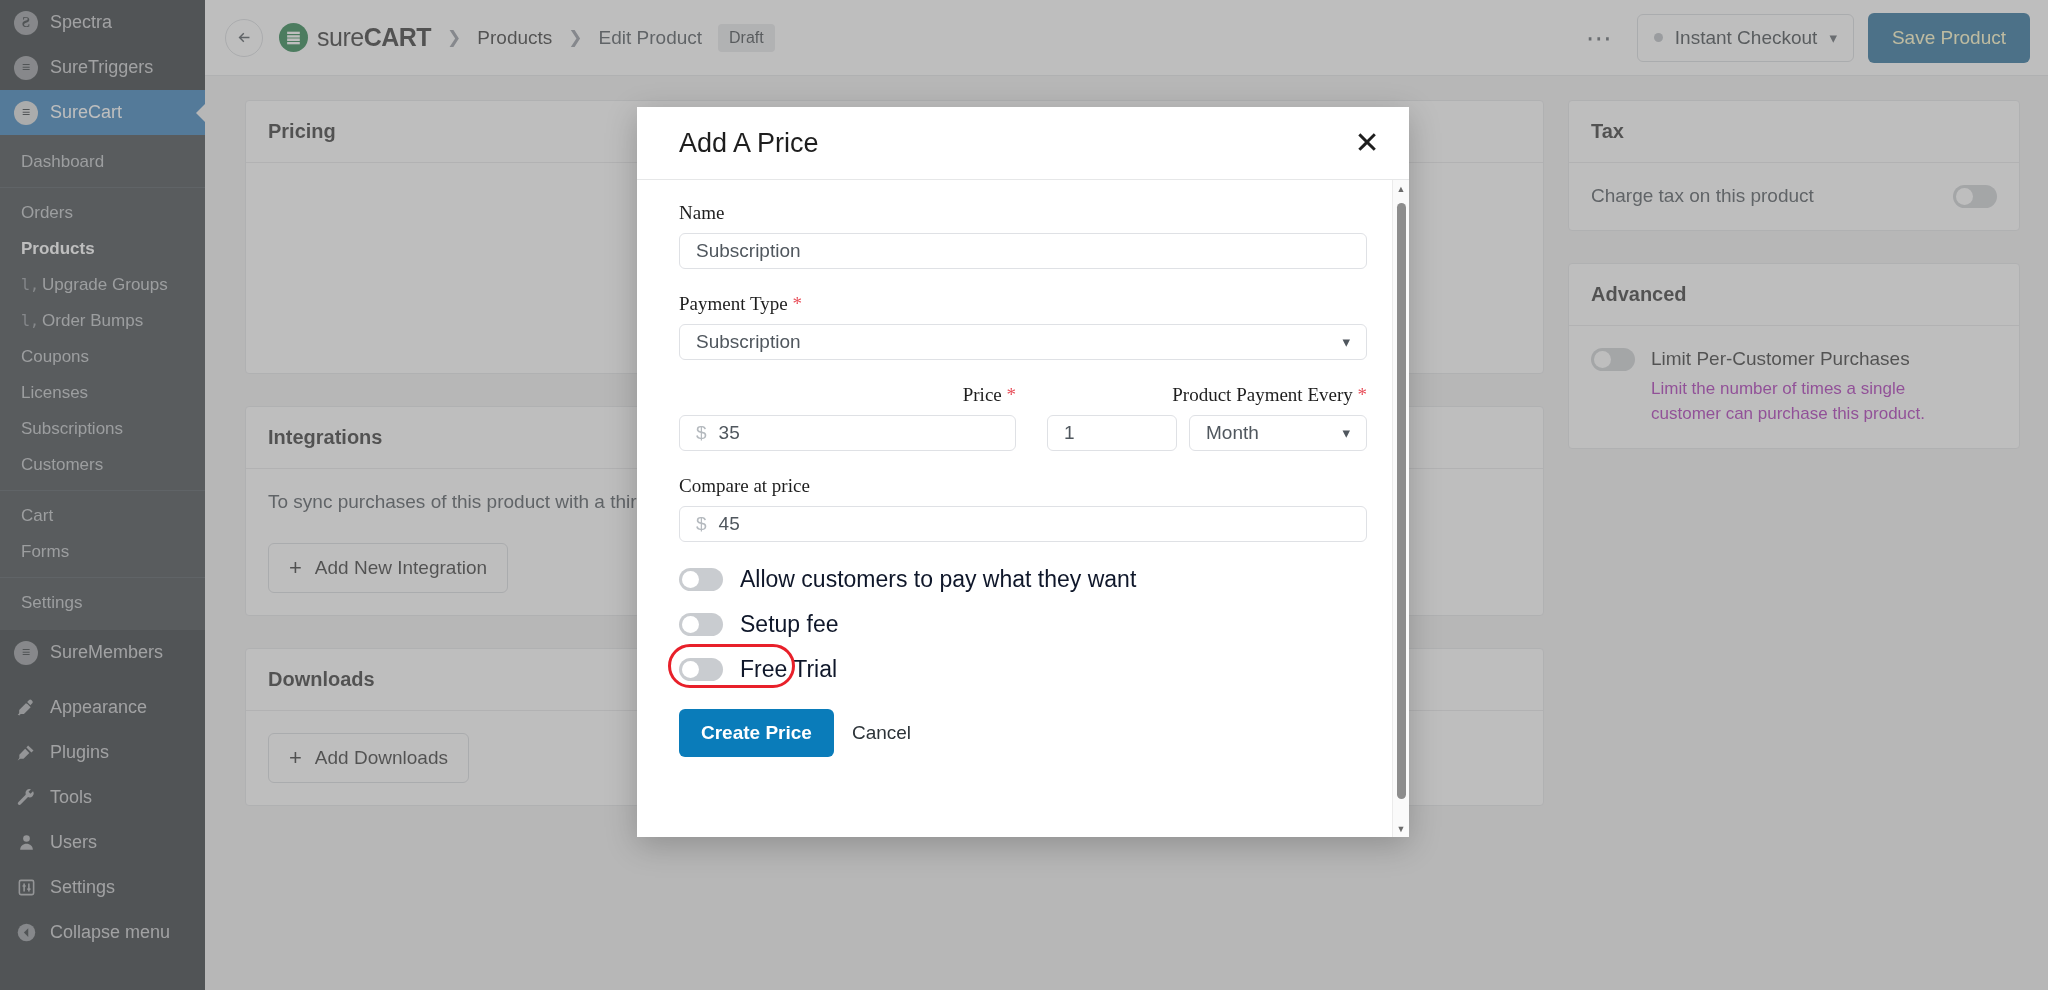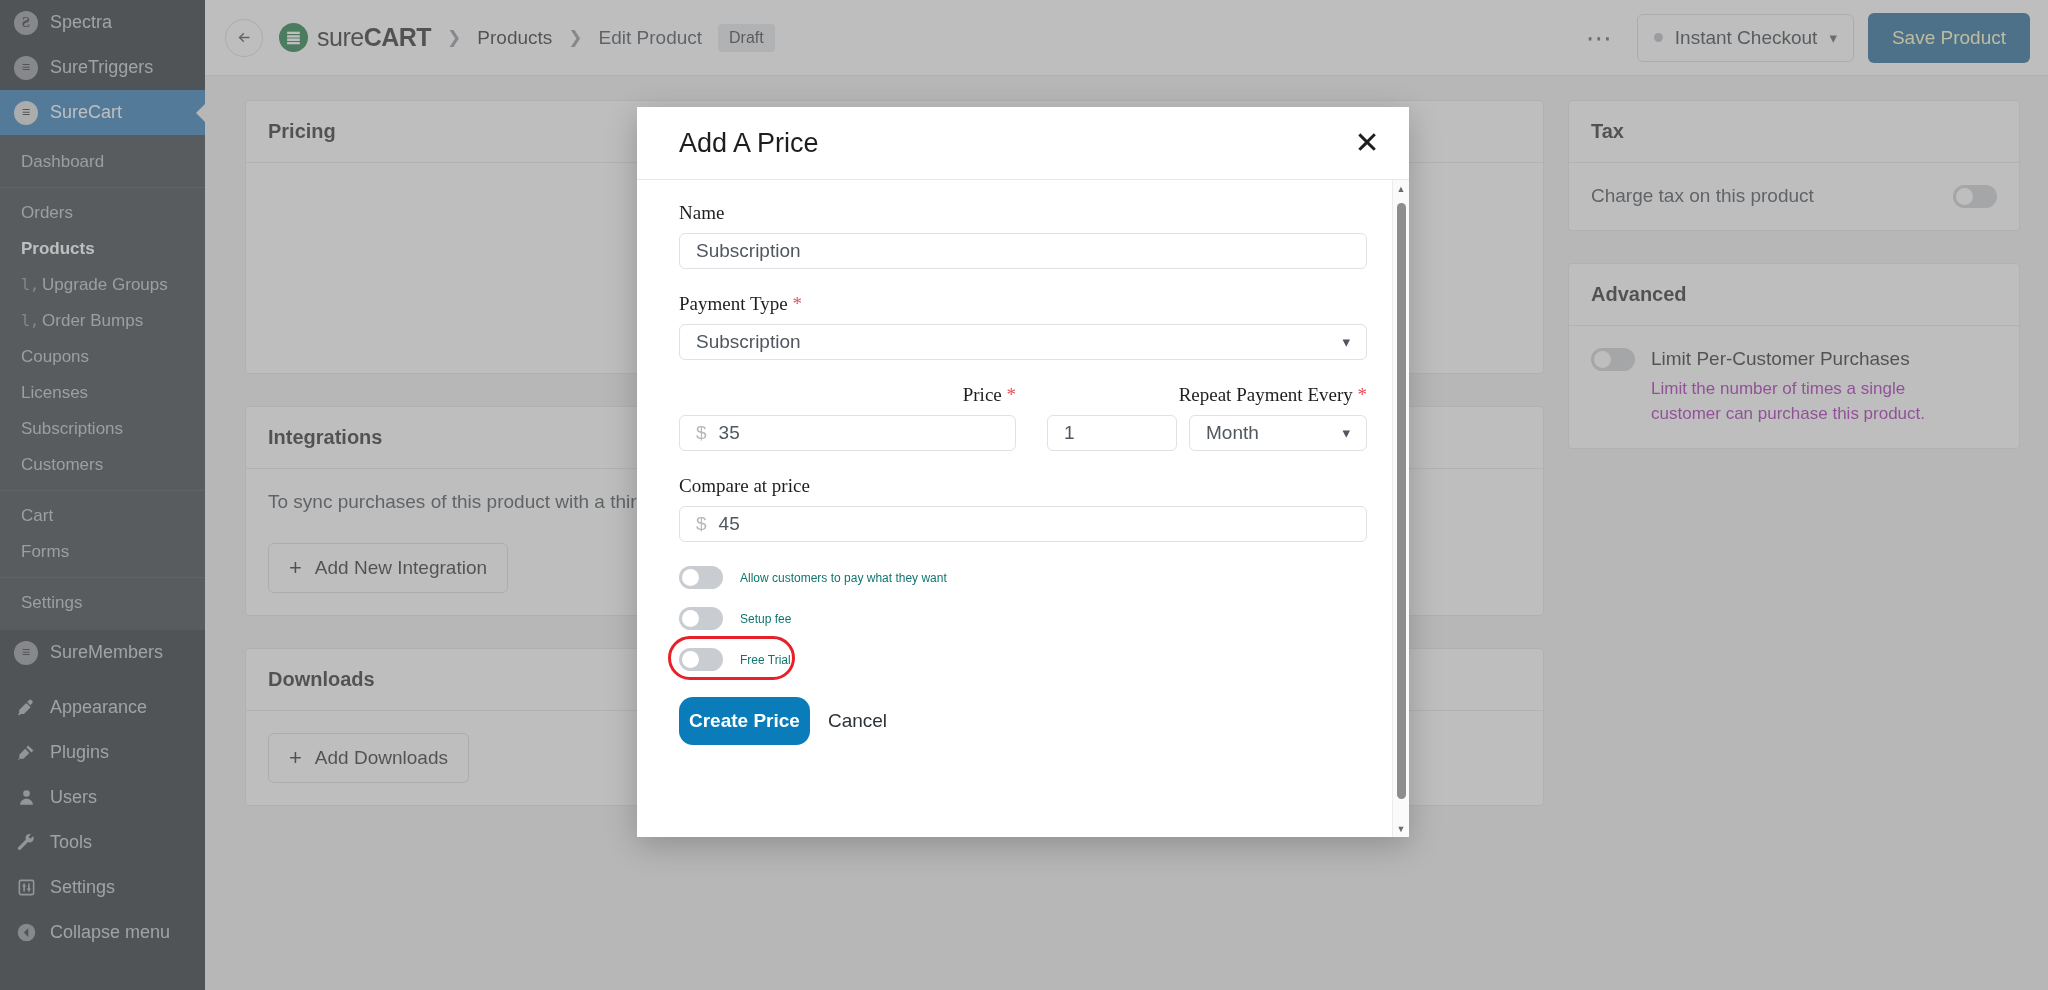--- a/index.html
+++ b/index.html
@@ -206,31 +206,31 @@
   .two-col { display: flex; gap: 31px; text-align: right; }
   .col-price { flex: 0 0 calc(50% - 7px); }
   .col-repeat { flex: 1 1 auto; }
   .repeat-inputs { display: flex; gap: 12px; }
   .repeat-num { flex: 0 0 130px; }
   .repeat-unit { flex: 1 1 auto; }
   .toggle-row {
     display: flex; align-items: center; gap: 17px;
     margin-bottom: 18px; position: relative;
   }
-  .toggle-row .tlabel { font-size: 12px; color: #0f766e; }
+  .toggle-row .tlabel { font-size: 23px; color: #0f172a; }
   .hl-box {
     position: absolute; left: -11px; top: -12px;
     width: 127px; height: 44px;
     border: 3px solid #e8202a; border-radius: 22px;
     pointer-events: none;
   }
   .modal-actions { display: flex; align-items: center; gap: 18px; margin-top: 26px; }
   .primary-btn {
     background: #0a7cba; color: #fff; border: none;
-    height: 48px; padding: 0 10px; border-radius: 14px;
+    height: 48px; padding: 0 22px; border-radius: 6px;
     font-size: 19px; font-weight: bold;
     font-family: "Liberation Sans", sans-serif;
   }
   .link-btn {
     background: none; border: none; font-size: 19px; color: #2c3338;
     font-family: "Liberation Sans", sans-serif;
   }
   
   .mscroll {
     position: absolute; right: 0; top: 73px;
@@ -412,35 +412,35 @@
       <span class="wp-icon">
         <svg width="20" height="20" viewBox="0 0 24 24" fill="#a7aaad">
             <path d="M14.5 3l-2 2.5 6 6L21 9l-6.5-6zM11 7L4 14v4l-2 3 3-2h4l7-7-5-5z"></path>
           </svg>
       </span>
       <span>Plugins</span>
     </div>
 
     <div class="wp-item">
       <span class="wp-icon">
+        <svg width="20" height="20" viewBox="0 0 24 24" fill="#a7aaad">
+            <path d="M21 4.5a5 5 0 01-6.6 6.4L5.8 19.5a2 2 0 11-2.8-2.8l8.6-8.6A5 5 0 0118 1.6l-3 3 2.4 2.4 3-3c.3.4.5.9.6 1.5z"></path>
+          </svg>
+      </span>
+      <span>Tools</span>
+    </div>
+
+    <div class="wp-item">
+      <span class="wp-icon">
         <svg width="19" height="19" viewBox="0 0 24 24" fill="#a7aaad">
             <circle cx="12" cy="7" r="4.2"></circle>
             <path d="M4 21c0-4.4 3.6-7.5 8-7.5s8 3.1 8 7.5H4z"></path>
           </svg>
       </span>
       <span>Users</span>
-    </div>
-
-    <div class="wp-item">
-      <span class="wp-icon">
-        <svg width="20" height="20" viewBox="0 0 24 24" fill="#a7aaad">
-            <path d="M21 4.5a5 5 0 01-6.6 6.4L5.8 19.5a2 2 0 11-2.8-2.8l8.6-8.6A5 5 0 0118 1.6l-3 3 2.4 2.4 3-3c.3.4.5.9.6 1.5z"></path>
-          </svg>
-      </span>
-      <span>Tools</span>
     </div>
 
     <div class="wp-item">
       <span class="wp-icon">
         <svg width="19" height="19" viewBox="0 0 24 24" fill="none" stroke="#a7aaad" stroke-width="2">
             <rect x="3" y="3" width="18" height="18" rx="2"></rect>
             <path d="M9 7v10M15 7v10M7 10h4M13 14h4"></path>
           </svg>
       </span>
       <span>Settings</span>
@@ -489,21 +489,21 @@
             <span>Price</span>
             <span class="req">*</span>
           </label>
           <div class="input">
             <span class="cur">$</span>
             <span>35</span>
           </div>
         </div>
         <div class="col-repeat">
           <label class="flabel">
-            <span>Repeat Payment Every</span>
+            <span>Product Payment Every</span>
             <span class="req">*</span>
           </label>
           <div class="repeat-inputs">
             <div class="input repeat-num">
               <span>1</span>
             </div>
             <div class="input select repeat-unit">
               <span>Month</span>
               <span class="chev">▾</span>
             </div>

